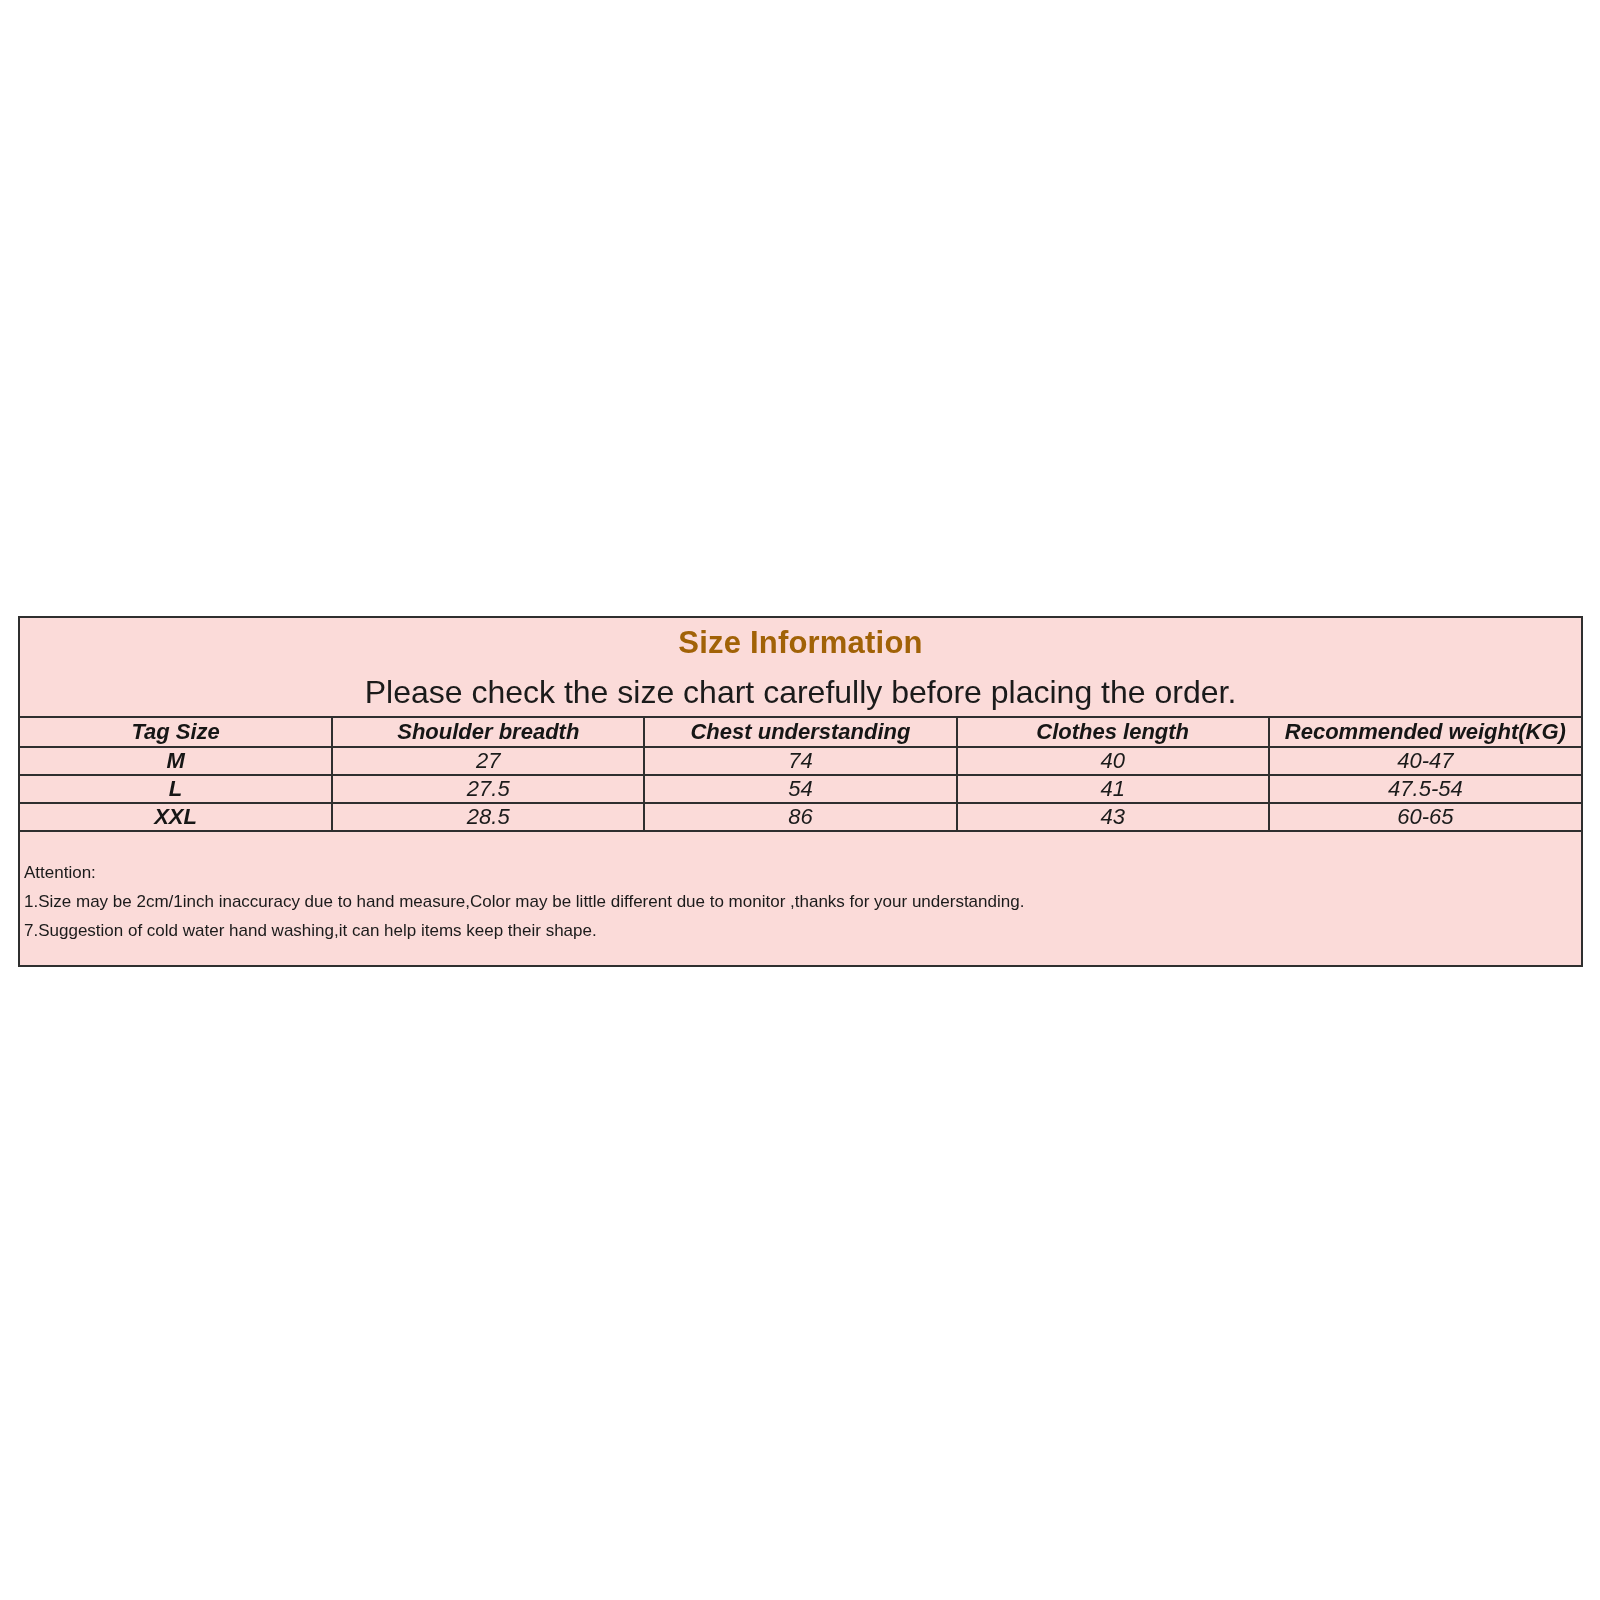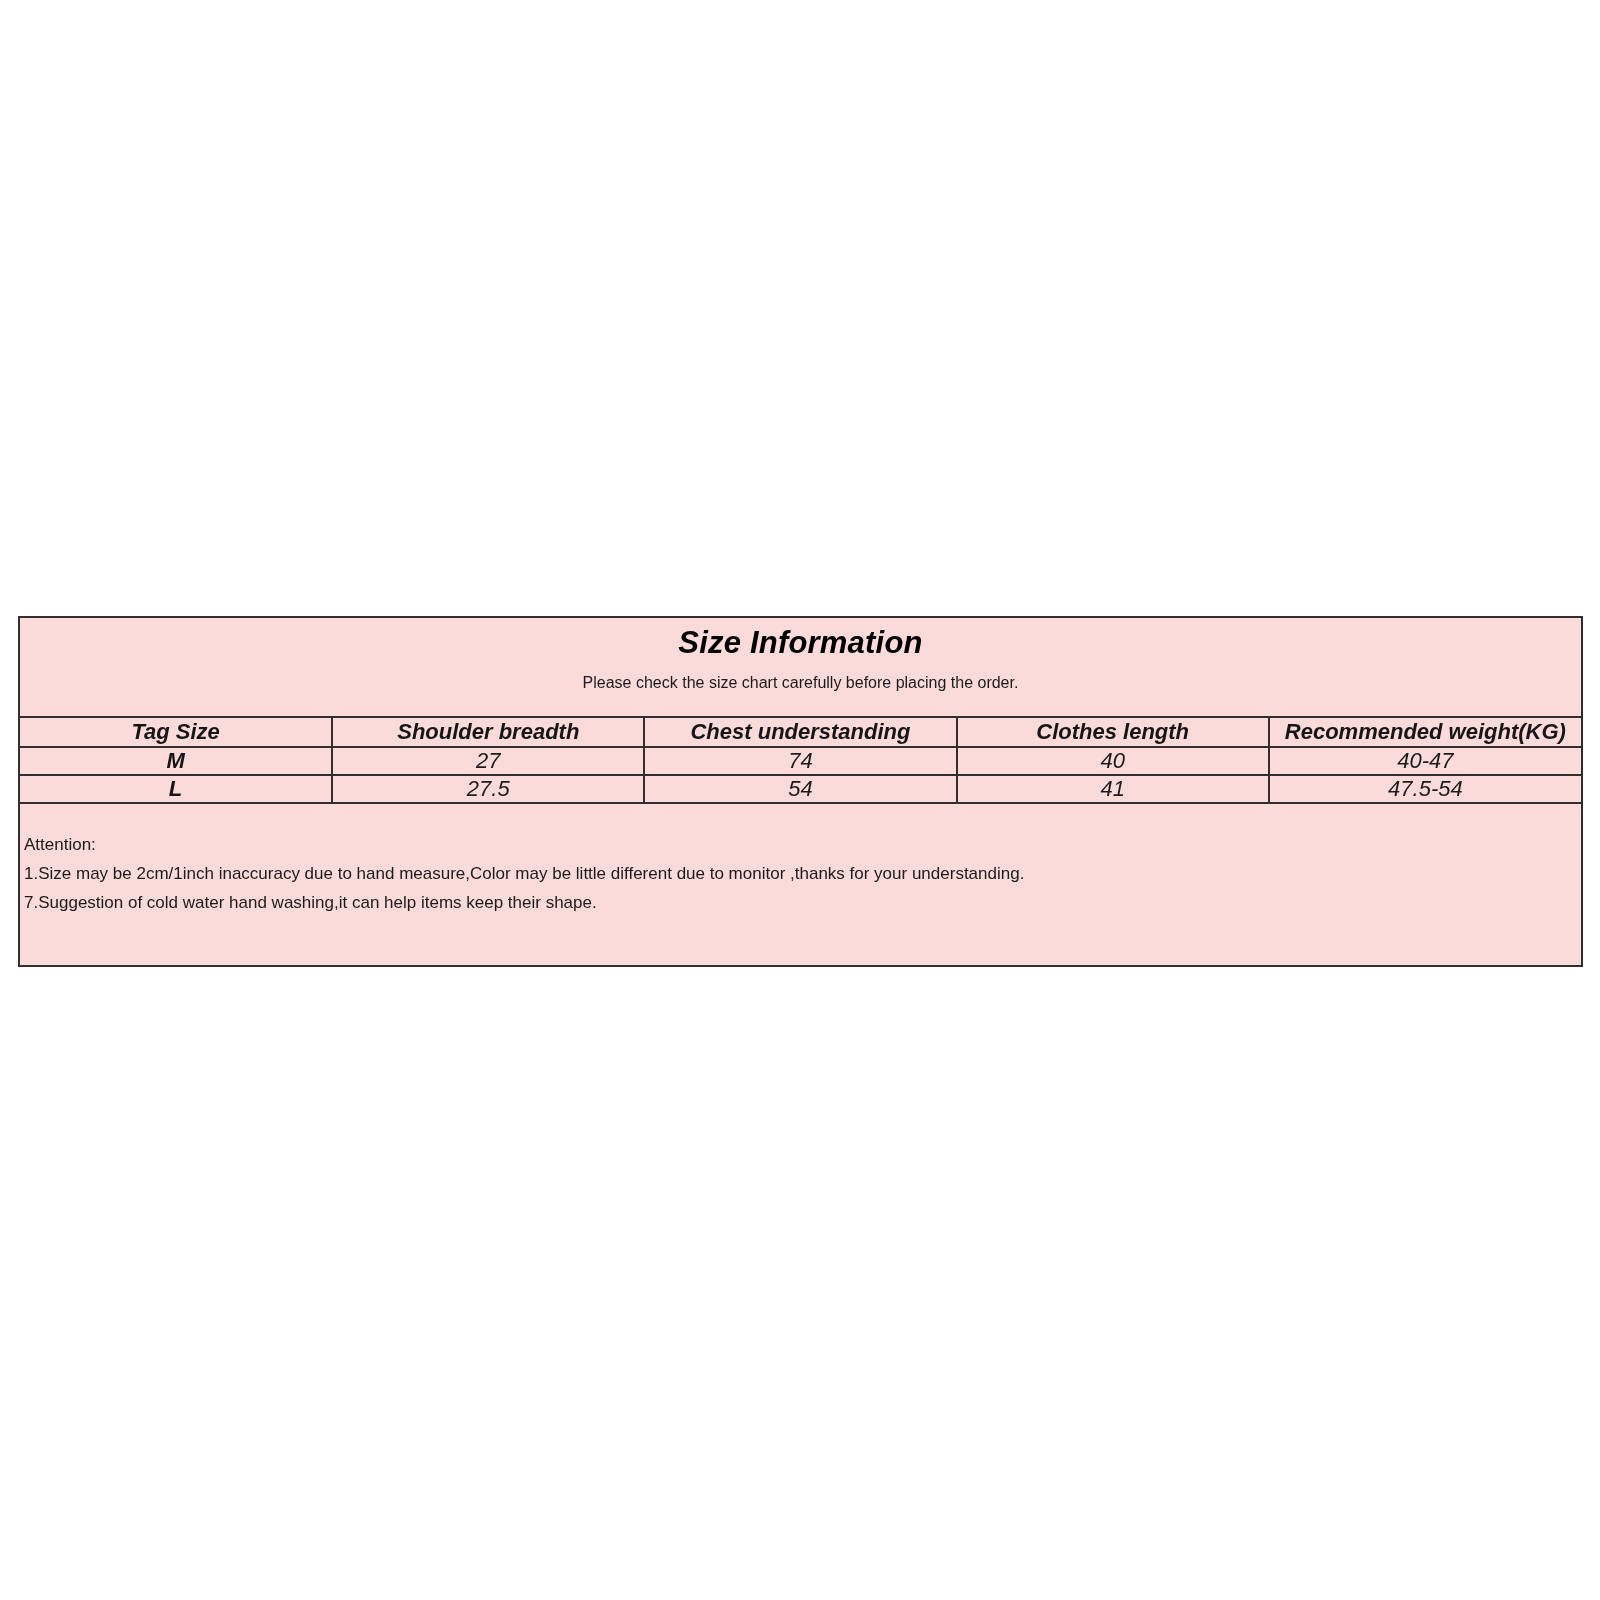--- a/index.html
+++ b/index.html
@@ -25,27 +25,26 @@
   .panel-header {
     height: 98px;
     text-align: center;
   }
 
   .panel-title {
     padding-top: 7px;
     font-size: 31px;
     font-weight: bold;
     letter-spacing: 0.2px;
-    color: #000000;
-    font-style: italic;
+    color: #a16207;
   }
 
   .panel-subtitle {
     padding-top: 13px;
-    font-size: 16px;
+    font-size: 32px;
     color: #1b1b1b;
   }
 
   table.size-table {
     width: 100%;
     border-collapse: collapse;
     table-layout: fixed;
   }
 
   table.size-table th,
@@ -112,20 +111,27 @@
         <td>40</td>
         <td>40-47</td>
       </tr>
       <tr>
         <td class="tag-cell">L</td>
         <td>27.5</td>
         <td>54</td>
         <td>41</td>
         <td>47.5-54</td>
       </tr>
+      <tr>
+        <td class="tag-cell">XXL</td>
+        <td>28.5</td>
+        <td>86</td>
+        <td>43</td>
+        <td>60-65</td>
+      </tr>
     </tbody>
   </table>
 
   <div class="attention">
     <div>Attention:</div>
     <div>1.Size may be 2cm/1inch inaccuracy due to hand measure,Color may be little different due to monitor ,thanks for your understanding.</div>
     <div>7.Suggestion of cold water hand washing,it can help items keep their shape.</div>
   </div>
 
 </div>

